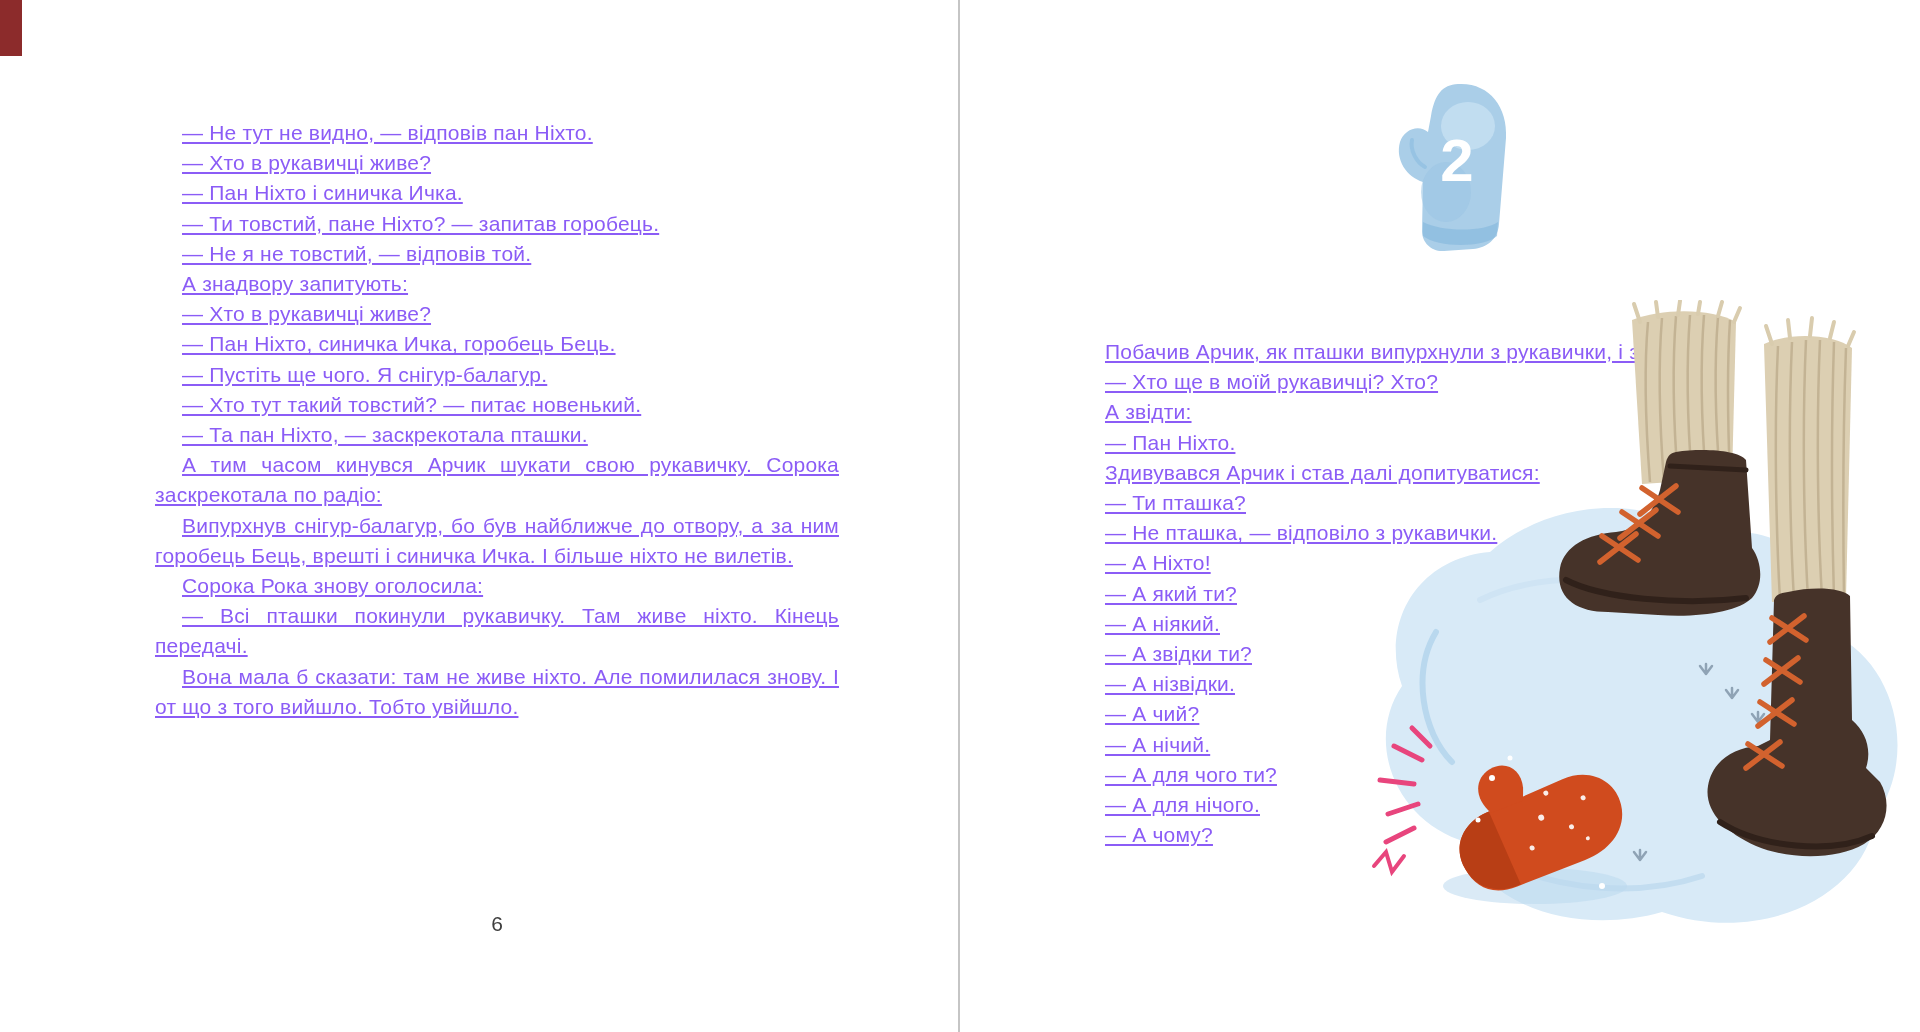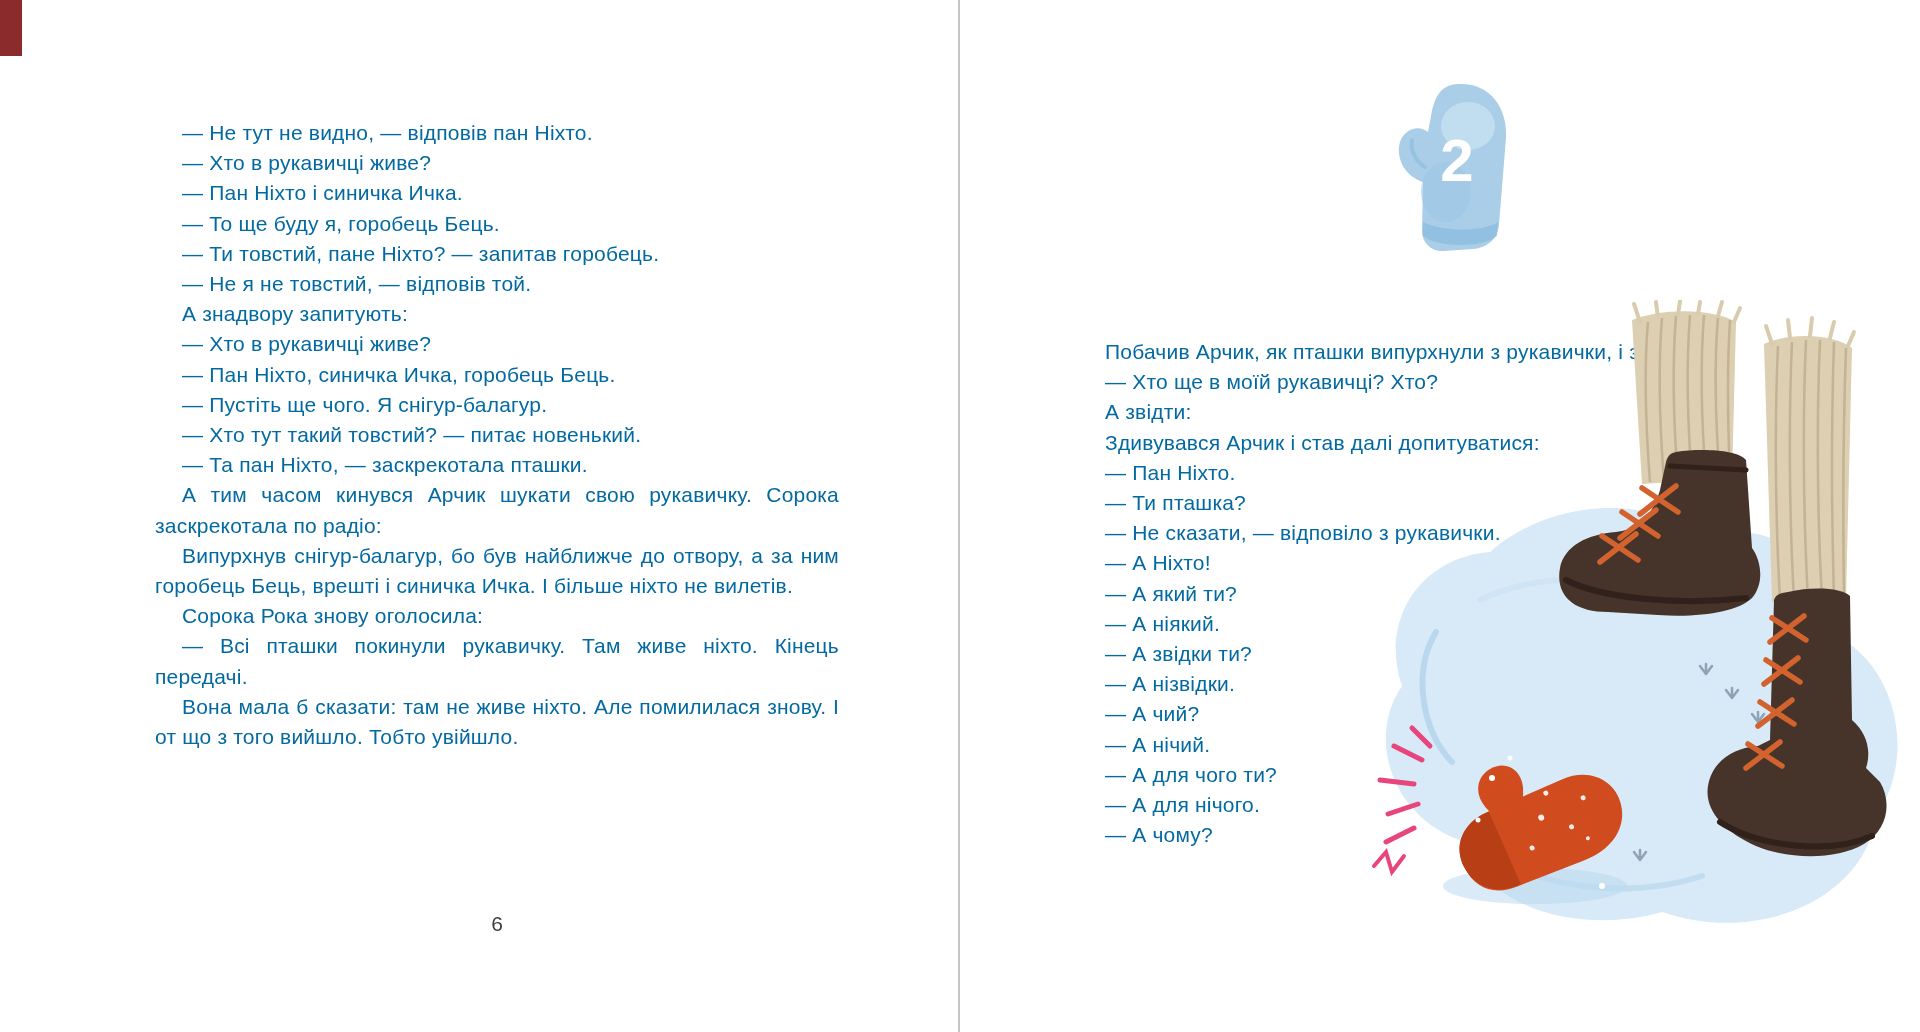--- a/index.html
+++ b/index.html
@@ -5,21 +5,21 @@
   html, body { margin: 0; padding: 0; }
   body {
     width: 1920px; height: 1032px;
     position: relative; overflow: hidden;
     background: #ffffff;
     font-family: "Liberation Sans", sans-serif;
   }
   .cover-edge { position: absolute; left: 0; top: 0; width: 22px; height: 56px; background: #8c2b2b; }
   .divider { position: absolute; left: 958px; top: 0; width: 2px; height: 1032px; background: #c5c5c5; }
 
-  .text-block { position: absolute; color: #0369a1; font-size: 21px; line-height: 30.2px; letter-spacing: 0.2px; }
+  .text-block { position: absolute; color: #8b5cf6; font-size: 21px; line-height: 30.2px; letter-spacing: 0.2px; text-decoration: underline; }
   .text-left { left: 155px; top: 118px; width: 684px; }
   .text-left p { margin: 0; text-indent: 27px; text-align: justify; }
   .text-right { left: 1105px; top: 337px; width: 640px; }
   .text-right p { margin: 0; white-space: nowrap; }
 
   .page-number { position: absolute; left: 155px; top: 912px; width: 684px; text-align: center; font-size: 21px; color: #3f3f3f; }
 
   .chapter-mitten { position: absolute; left: 1392px; top: 74px; width: 130px; height: 195px; }
   .chapter-mitten svg { position: absolute; left: 0; top: 0; }
   .chapter-number {
@@ -36,21 +36,20 @@
 
   <div class="cover-edge"></div>
   <div class="divider"></div>
 
   <section>
     <div class="text-block text-left">
 
     <p>— Не тут не видно, — відповів пан Ніхто.</p>
         <p>— Хто в рукавичці живе?</p>
         <p>— Пан Ніхто і синичка Ичка.</p>
-        <p>— То ще буду я, горобець Бець.</p>
         <p>— Ти товстий, пане Ніхто? — запитав горобець.</p>
         <p>— Не я не товстий, — відповів той.</p>
         <p>А знадвору запитують:</p>
         <p>— Хто в рукавичці живе?</p>
         <p>— Пан Ніхто, синичка Ичка, горобець Бець.</p>
         <p>— Пустіть ще чого. Я снігур-балагур.</p>
         <p>— Хто тут такий товстий? — питає новенький.</p>
         <p>— Та пан Ніхто, — заскрекотала пташки.</p>
         <p>А тим часом кинувся Арчик шукати свою рукавичку. Сорока заскрекотала по радіо:</p>
         <p>Випурхнув снігур-балагур, бо був найближче до отвору, а за ним горобець Бець, врешті і синичка Ичка. І більше ніхто не вилетів.</p>
@@ -72,24 +71,24 @@
         <path d="M20,66 C18,76 24,88 33,93" stroke="#8ebfe1" stroke-width="4" fill="none" stroke-linecap="round" opacity="0.7"></path>
       </svg>
       <div class="chapter-number">2</div>
     </div>
 
     <div class="text-block text-right">
 
     <p>Побачив Арчик, як пташки випурхнули з рукавички, і запитав:</p>
         <p>— Хто ще в моїй рукавичці? Хто?</p>
         <p>А звідти:</p>
+        <p>— Пан Ніхто.</p>
         <p>Здивувався Арчик і став далі допитуватися:</p>
-        <p>— Пан Ніхто.</p>
         <p>— Ти пташка?</p>
-        <p>— Не сказати, — відповіло з рукавички.</p>
+        <p>— Не пташка, — відповіло з рукавички.</p>
         <p>— А Ніхто!</p>
         <p>— А який ти?</p>
         <p>— А ніякий.</p>
         <p>— А звідки ти?</p>
         <p>— А нізвідки.</p>
         <p>— А чий?</p>
         <p>— А нічий.</p>
         <p>— А для чого ти?</p>
         <p>— А для нічого.</p>
         <p>— А чому?</p>

